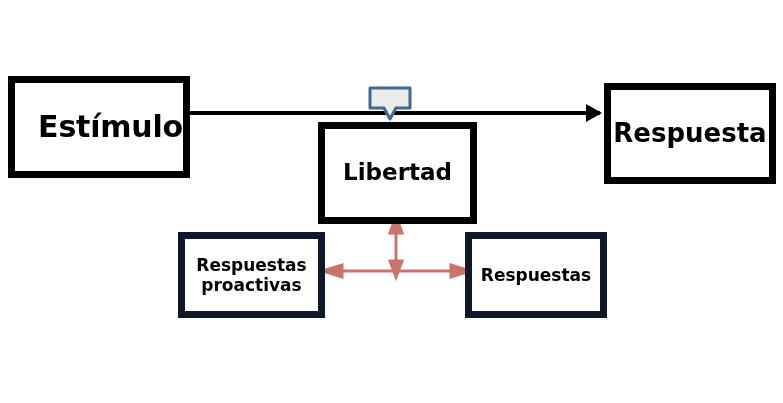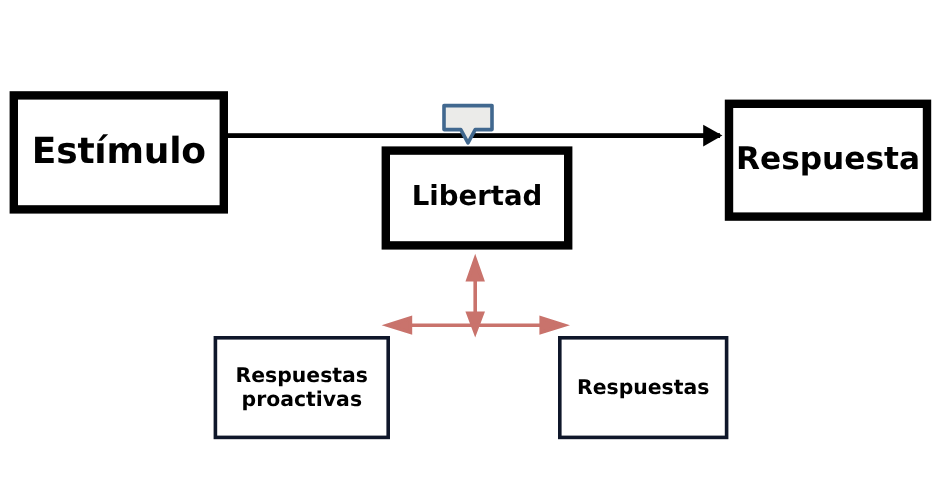--- a/index.html
+++ b/index.html
@@ -33,45 +33,45 @@
     line-height: 1.18;
   }
 
   
   .node.black {
     border: 7px solid #000000;
   }
 
   
   .node.orange {
-    border: 3px solid #0f172a;
-    margin-top: 48px;
+    border: 7px solid #0f172a;
   }
 
   
   #box-stimulus {
     left: 8px;
     top: 76px;
     width: 182px;
     height: 102px;
     font-size: 30px;
     letter-spacing: -0.2px;
+    justify-content: flex-end;
   }
   #box-response {
     left: 604px;
     top: 83px;
     width: 172px;
     height: 101px;
     font-size: 26px;
   }
   #box-freedom {
     left: 318px;
     top: 122px;
     width: 159px;
-    height: 86px;
+    height: 102px;
     font-size: 23px;
     z-index: 4;
   }
   #box-reactive {
     left: 178px;
     top: 232px;
     width: 147px;
     height: 86px;
     font-size: 17px;
     z-index: 4;

